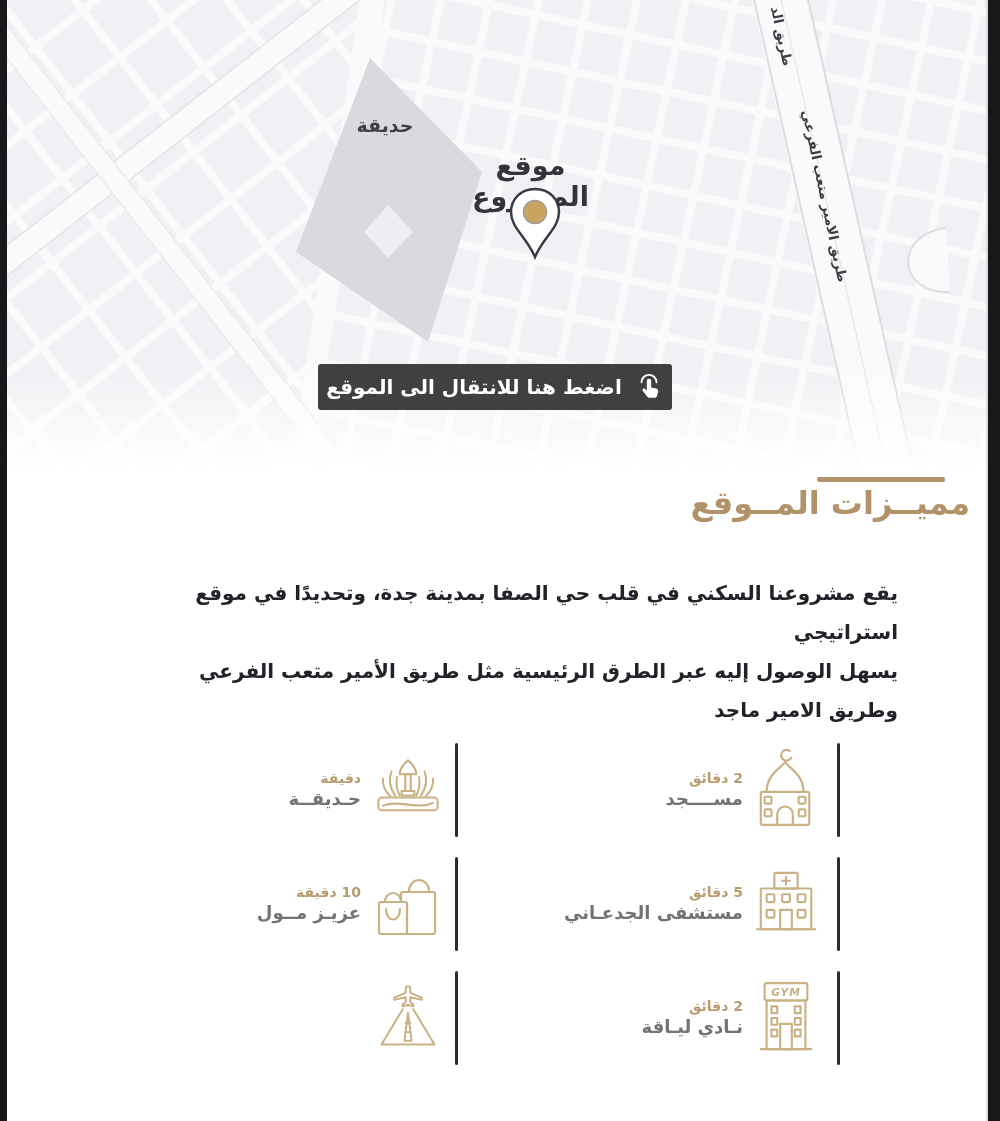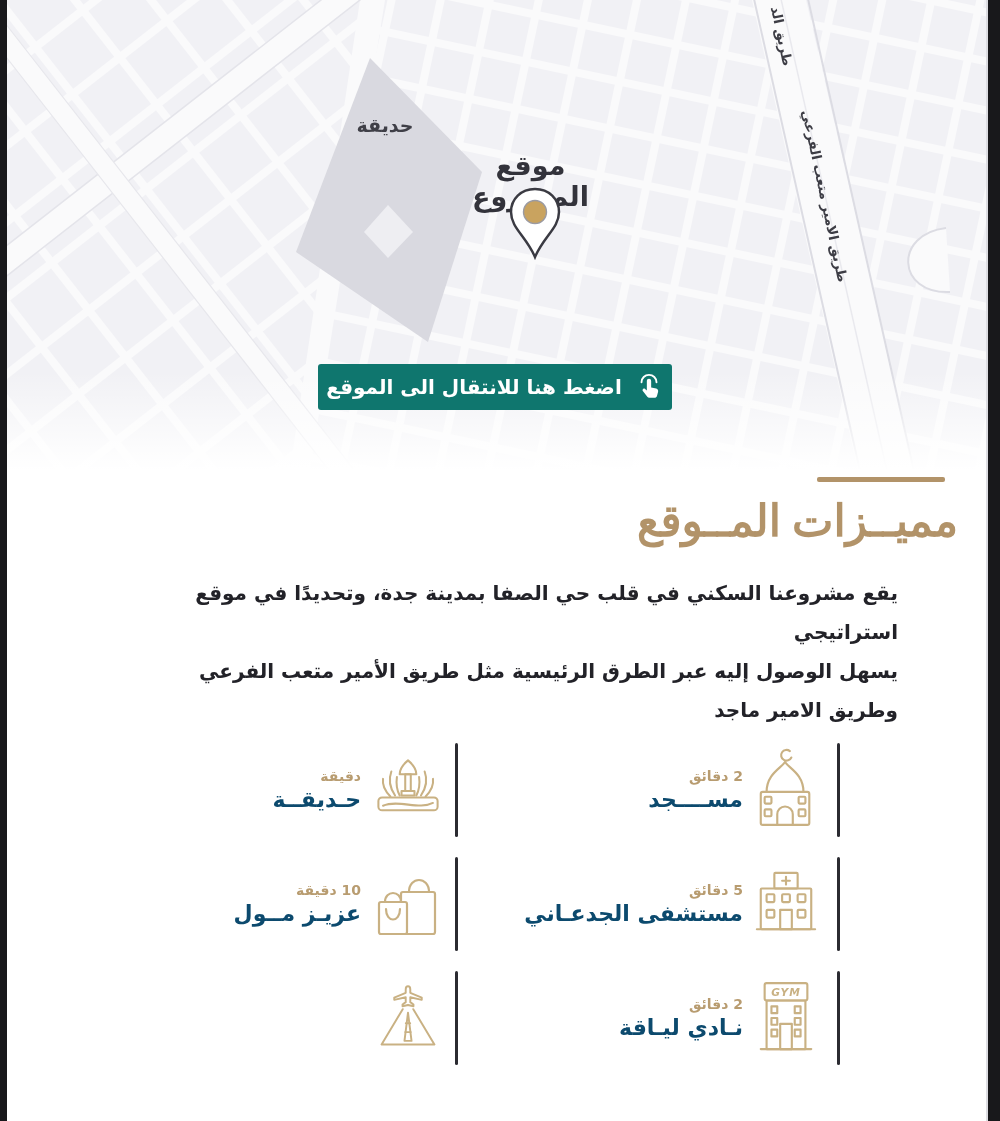--- a/index.html
+++ b/index.html
@@ -27,49 +27,49 @@
   }
   .road-label.main{left:718px;top:188px;width:214px;transform:rotate(78deg);}
   .road-label.top{left:727px;top:28px;width:110px;transform:rotate(78deg);}
   .project-label{
     position:absolute;left:438px;top:150px;width:185px;text-align:center;
     font-size:27px;font-weight:bold;color:#33333b;z-index:6;
   }
   .pin{position:absolute;left:503px;top:183px;width:64px;height:84px;z-index:6;}
   .map-btn{
     position:absolute;left:318px;top:364px;width:354px;height:46px;z-index:10;
-    background:#0f766e;border:none;border-radius:3px;cursor:pointer;
+    background:#404040;border:none;border-radius:3px;cursor:pointer;
     display:flex;direction:rtl;align-items:center;justify-content:center;gap:12px;
     color:#ffffff;font-family:"DejaVu Sans",sans-serif;font-size:20px;font-weight:bold;
   }
   .map-btn svg{flex:0 0 auto;}
 
   
   .features-section{position:absolute;left:0;top:470px;width:1000px;height:651px;background:#ffffff;}
   .title-rule{position:absolute;top:7px;right:55px;width:128px;height:5px;background:#b29369;border-radius:2px;}
   .page-title{
-    position:absolute;top:16px;right:30px;margin:12px;
-    font-size:44px;font-weight:bold;color:#b29369;line-height:1.1;font-family:Liberation Serif, serif;
+    position:absolute;top:16px;right:30px;margin:0;
+    font-size:32px;font-weight:bold;color:#b29369;line-height:1.1;
   }
   .description{
     position:absolute;top:104px;right:102px;width:740px;margin:0;
     font-size:20px;font-weight:700;color:#222228;line-height:39px;text-align:right;
   }
   .features-grid{
     position:absolute;top:272px;right:160px;left:98px;
     display:grid;grid-template-columns:1fr 1fr;direction:rtl;
     column-gap:22px;row-gap:18px;grid-auto-rows:96px;
   }
   .feature-item{display:flex;direction:rtl;align-items:center;gap:10px;}
   .feature-divider{flex:0 0 auto;width:3px;height:94px;background:#2b2b31;border-radius:2px;}
   .feature-icon{flex:0 0 auto;width:74px;display:flex;align-items:center;justify-content:flex-end;font-style:italic;}
   .feature-icon svg{display:block;}
   .feature-text{flex:1 1 auto;text-align:right;padding-left:4px;}
   .feature-time{font-size:14px;font-weight:bold;color:#b89c70;margin-bottom:3px;}
-  .feature-name{font-size:22px;font-weight:bold;color:#0c4a6e;line-height:1.15;}
+  .feature-name{font-size:18px;font-weight:bold;color:#737373;line-height:1.15;}
   .gold{stroke:#c9b183;fill:none;stroke-width:2.2;stroke-linecap:round;stroke-linejoin:round;}
   .gold-fillwhite{stroke:#c9b183;fill:#ffffff;stroke-width:2.2;stroke-linecap:round;stroke-linejoin:round;}
 </style>
 </head>
 <body>
 
 <div class="page">
 
   <section class="map-section">
     <svg class="map-svg" viewBox="0 0 1000 470" preserveAspectRatio="none">

